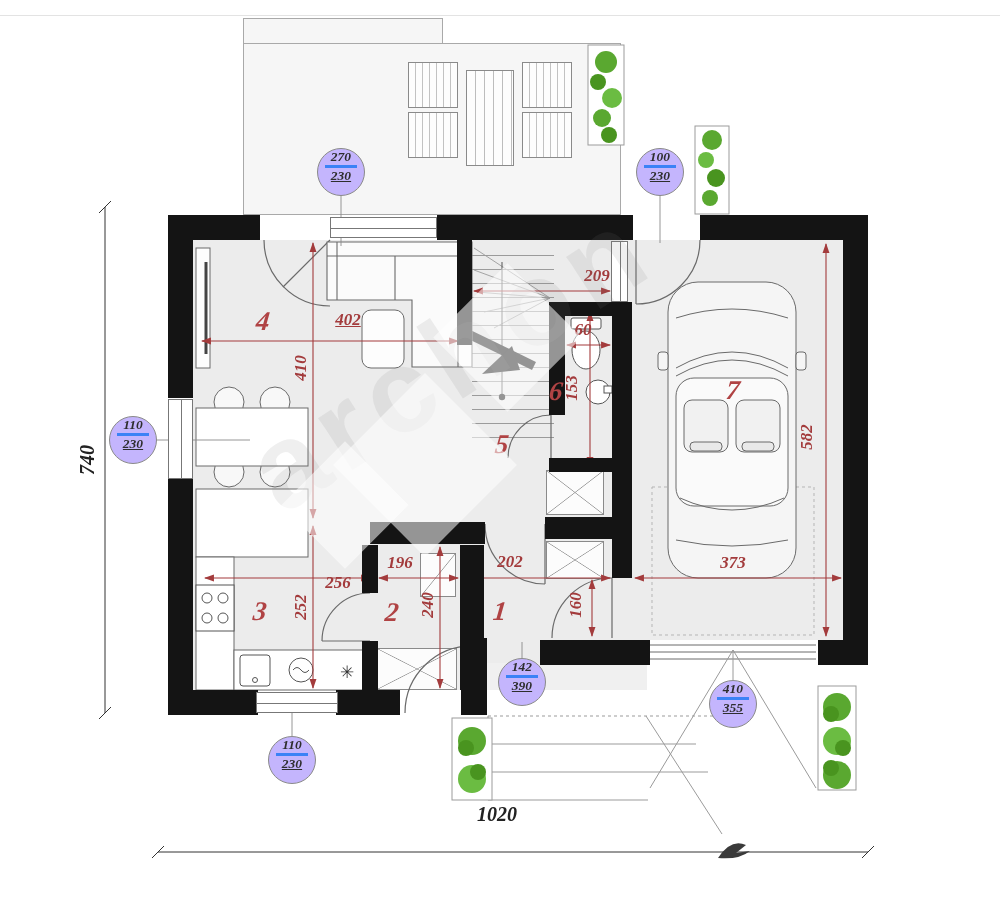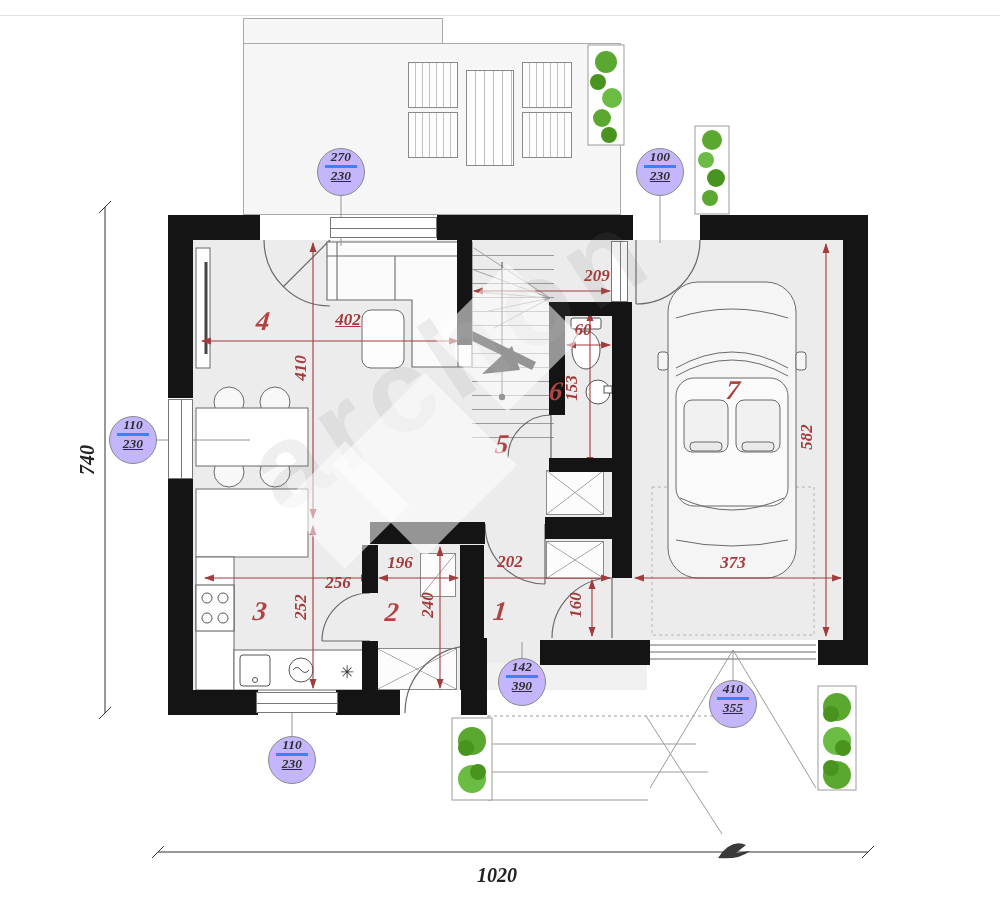--- a/index.html
+++ b/index.html
@@ -296,21 +296,21 @@
   <div class="dim rot90" style="left:572px;top:388px;">153</div>
   <div class="dim rot90" style="left:807px;top:437px;">582</div>
   <div class="dim rot0" style="left:338px;top:563px;margin-top:20px;">256</div>
   <div class="dim rot0" style="left:400px;top:563px;">196</div>
   <div class="dim rot0" style="left:510px;top:562px;">202</div>
   <div class="dim rot90" style="left:428px;top:605px;">240</div>
   <div class="dim rot90" style="left:576px;top:605px;">160</div>
   <div class="dim rot0" style="left:733px;top:563px;">373</div>
 
   <div class="dimb rot90" style="left:87px;top:460px;">740</div>
-  <div class="dimb rot0" style="left:497px;top:875px;">1020</div>
+  <div class="dimb rot0" style="left:497px;top:814px;">1020</div>
 
   <div class="tag" style="left:341px;top:172px;">
     <span class="t">270</span>
     <span class="b">230</span>
   </div>
   <div class="tag" style="left:660px;top:172px;">
     <span class="t">100</span>
     <span class="b">230</span>
   </div>
   <div class="tag" style="left:133px;top:440px;">

